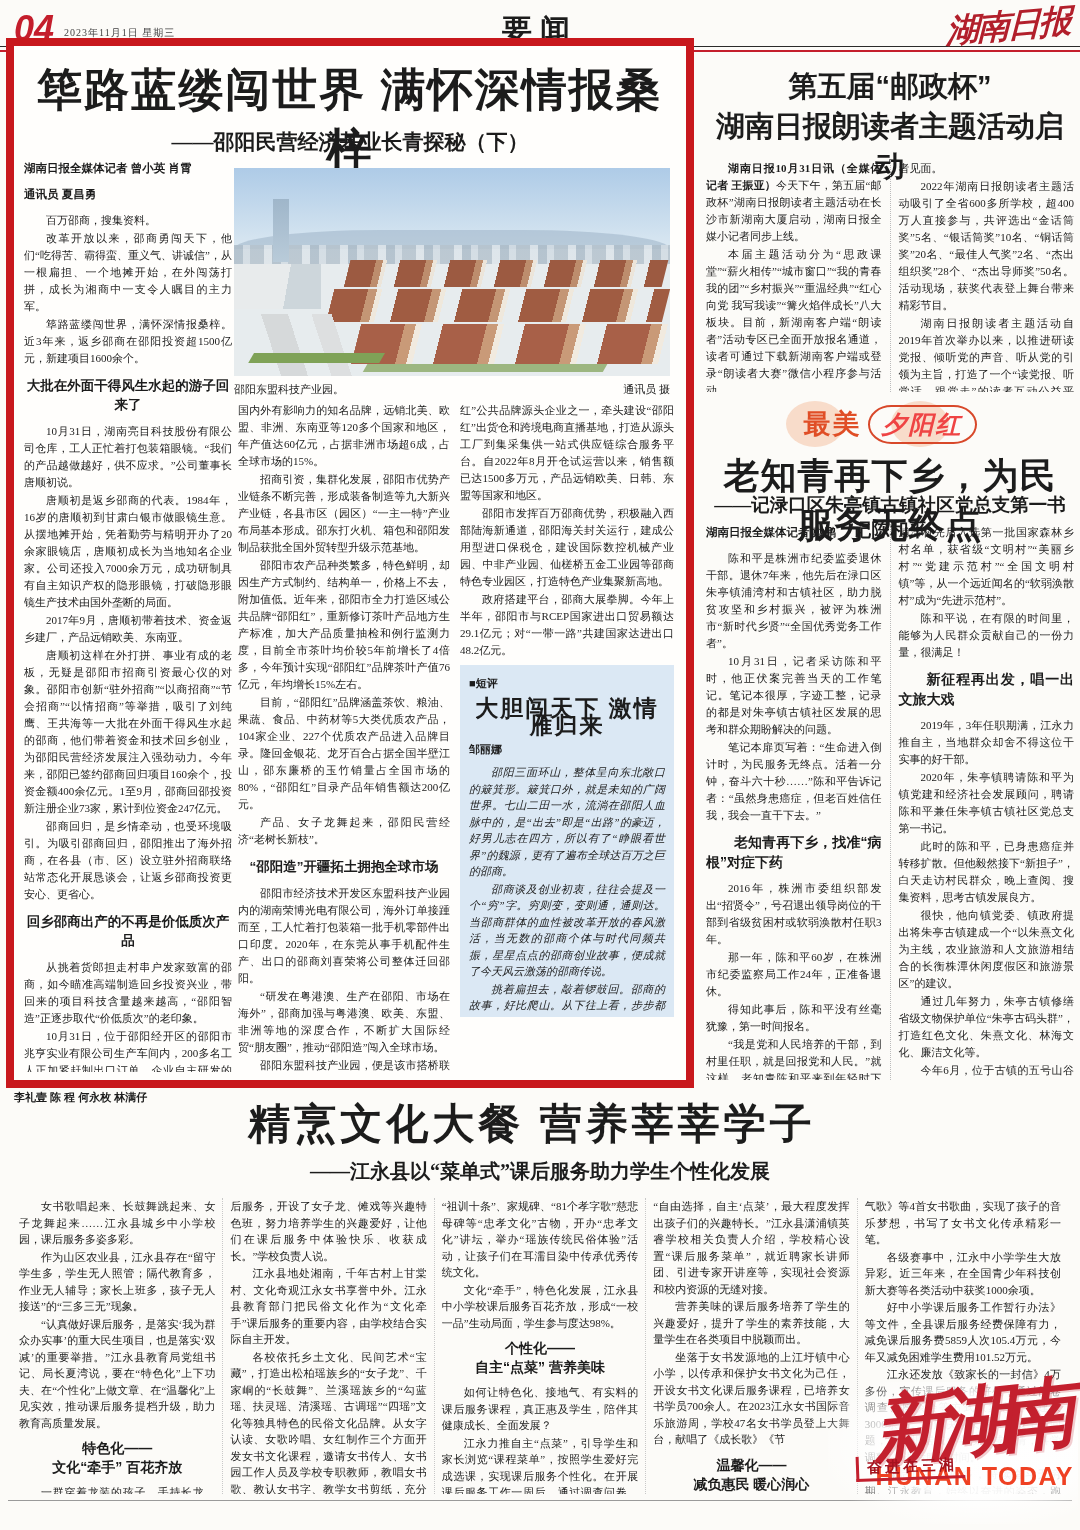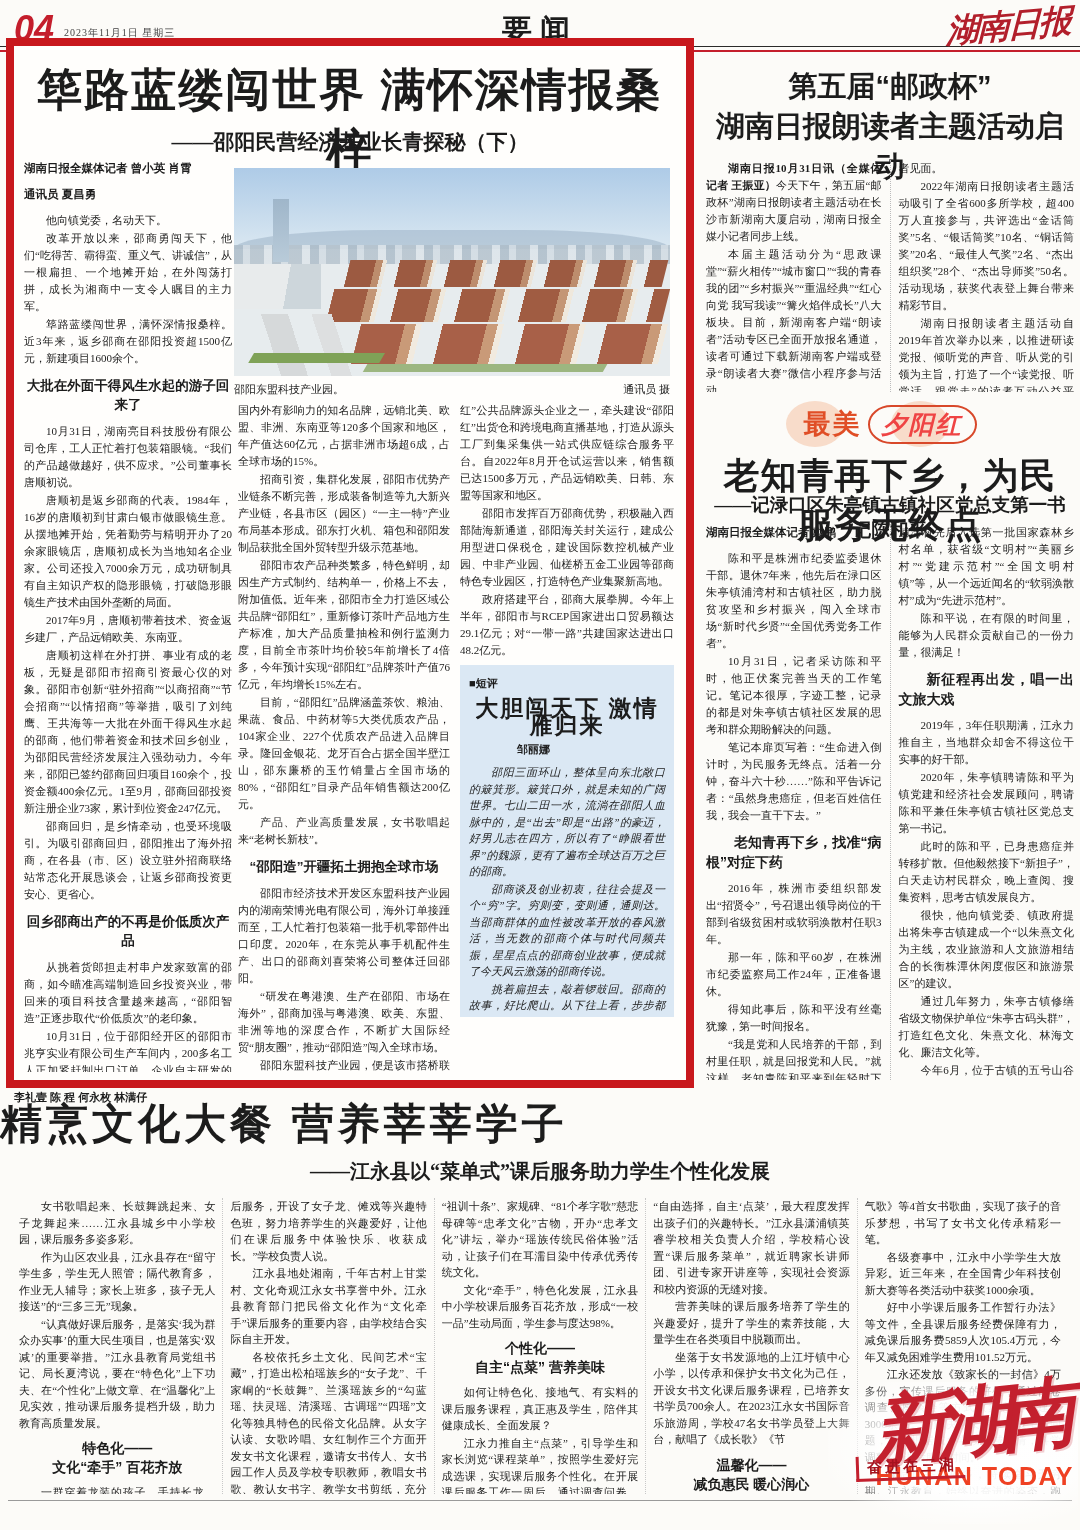--- a/index.html
+++ b/index.html
@@ -39,39 +39,39 @@
   .ph-r2{top:58%;left:22%;height:16%;background:repeating-linear-gradient(90deg,#a05c42 0 34px,#c49675 34px 43px,#efe8dc 43px 48px,transparent 48px 64px);}
   .ph-r3{top:75%;left:28%;height:19%;background:repeating-linear-gradient(90deg,#a86048 0 44px,#c99a78 44px 55px,#f1eadf 55px 61px,transparent 61px 82px);}
   .ph-road{left:0;bottom:0;width:34%;height:30%;background:linear-gradient(72deg,transparent 0 28%,#d6d9da 28% 44%,transparent 44% 58%,#dddfe0 58% 70%,transparent 70%);}
   .ph-green{left:4%;bottom:6%;width:30%;height:5%;background:#7fa257;transform:skewX(-30deg);}
   .ph-green2{left:30%;bottom:2%;width:55%;height:4%;background:#8aa964;transform:skewX(-30deg);opacity:.8;}
   .caption{left:234px;top:382px;width:436px;display:flex;justify-content:space-between;font-size:11px;}
   
   .comment{margin-top:6px;background:#dbe8f4;padding:10px 9px 8px 9px;height:352px;overflow:hidden;box-sizing:border-box;}
   .c-tag{font-size:11px;font-weight:bold;text-indent:0;font-family:"Liberation Sans",sans-serif;}
   .c-title{font-size:23px;font-weight:800;text-align:center;margin:8px 0 7px 0;text-indent:0;letter-spacing:2px;font-family:"Liberation Sans",sans-serif;}
-  .c-author{font-size:11px;font-weight:bold;text-indent:0;margin-bottom:6px;font-family:"Liberation Sans",sans-serif;margin-left:48px;}
+  .c-author{font-size:11px;font-weight:bold;text-indent:0;margin-bottom:6px;font-family:"Liberation Sans",sans-serif;}
   .comment .body p{font-style:italic;line-height:16.5px;}
   
   .p-head{left:706px;top:66px;width:368px;text-align:center;font-size:29px;font-weight:800;line-height:40px;}
   .flexcols{display:flex;}
   .vline{border-left:1px dotted #bbb;}
   
   .badge{left:706px;top:400px;width:368px;height:48px;display:flex;align-items:center;justify-content:center;gap:6px;}
   .badge .blob{position:absolute;width:58px;height:46px;border-radius:50%;background:#f8dcca;z-index:0;}
   .badge .b1{margin-left:-150px;}
   .badge .b2{margin-left:60px;}
   .badge .zuimei{position:relative;z-index:1;color:#e04e26;font-size:27px;font-weight:800;letter-spacing:2px;}
   .badge .pill{position:relative;z-index:1;border:2px solid #d8482a;border-radius:24px/20px;padding:1px 12px;
                color:#ef4444;font-size:25px;font-weight:bold;font-style:italic;letter-spacing:2px;text-align:right;}
   .s-head{left:706px;top:452px;width:368px;text-align:center;font-size:36px;font-weight:800;letter-spacing:1px;}
   .s-sub{left:706px;top:492px;width:368px;text-align:center;font-size:18.5px;font-weight:bold;}
   
   .e-byline{left:14px;top:1090px;font-size:11px;font-weight:bold;font-family:"Liberation Sans",sans-serif;}
-  .e-head{left:0;right:16px;top:1096px;font-size:42px;font-weight:800;letter-spacing:4px;}
+  .e-head{left:0;right:16px;top:1096px;text-align:center;font-size:42px;font-weight:800;letter-spacing:4px;}
   .e-sub{left:0;right:0;top:1158px;text-align:center;font-size:20px;font-weight:bold;}
   .e-cols{left:12px;top:1198px;width:1056px;height:296px;display:flex;}
   .e-col{flex:1;overflow:hidden;text-align:justify;font-size:11px;line-height:16.5px;padding:0 7px;}
   .e-col + .e-col{border-left:1px dotted #c8c8c8;}
   .e-sh{font-weight:bold;font-size:14px;line-height:19px;text-align:center;text-indent:0;margin:8px 0 7px 0;font-family:"Liberation Sans",sans-serif;}
   .botline{left:8px;right:8px;top:1500px;height:1px;background:#9a9a9a;}
   
   .logo{right:2px;top:1382px;width:250px;height:142px;z-index:6;text-align:right;
         background:radial-gradient(ellipse at 60% 45%,rgba(255,255,255,.95) 45%,rgba(255,255,255,0) 78%);}
   .logo .xhn{font-size:76px;font-weight:bold;font-style:italic;color:#c3202e;letter-spacing:-12px;line-height:80px;
@@ -110,21 +110,21 @@
 </div>
 <div class="abs caption">
   <span>邵阳东盟科技产业园。</span>
   <span>通讯员 摄</span>
 </div>
 
 <div class="col" style="left:24px;top:160px;width:208px;height:912px;">
   <div class="byline">湖南日报全媒体记者 曾小英 肖霄</div>
   <div class="byline">通讯员 夏昌勇</div>
   <div>
-      <p>他向镇党委，名动天下。</p>
+      <p>百万邵商，搜集资料。</p>
       <p>改革开放以来，邵商勇闯天下，他们“吃得苦、霸得蛮、重义气、讲诚信”，从一根扁担、一个地摊开始，在外闯荡打拼，成长为湘商中一支令人瞩目的主力军。</p>
       <p>筚路蓝缕闯世界，满怀深情报桑梓。近3年来，返乡邵商在邵阳投资超1500亿元，新建项目1600余个。</p>
     </div>
   <div class="subhead">大批在外面干得风生水起的游子回来了</div>
   <div>
       <p>10月31日，湖南亮目科技股份有限公司仓库，工人正忙着打包装箱眼镜。“我们的产品越做越好，供不应求。”公司董事长唐顺初说。</p>
       <p>唐顺初是返乡邵商的代表。1984年，16岁的唐顺初到甘肃白银市做眼镜生意。从摆地摊开始，凭着勤劳与精明开办了20余家眼镜店，唐顺初成长为当地知名企业家。公司还投入7000余万元，成功研制具有自主知识产权的隐形眼镜，打破隐形眼镜生产技术由国外垄断的局面。</p>
       <p>2017年9月，唐顺初带着技术、资金返乡建厂，产品远销欧美、东南亚。</p>
       <p>唐顺初这样在外打拼、事业有成的老板，无疑是邵阳市招商引资最心仪的对象。邵阳市创新“驻外招商”“以商招商”“节会招商”“以情招商”等举措，吸引了刘纯鹰、王共海等一大批在外面干得风生水起的邵商，他们带着资金和技术回乡创业，为邵阳民营经济发展注入强劲动力。今年来，邵阳已签约邵商回归项目160余个，投资金额400余亿元。1至9月，邵商回邵投资新注册企业73家，累计到位资金247亿元。</p>
       <p>邵商回归，是乡情牵动，也受环境吸引。为吸引邵商回归，邵阳推出了海外招商，在各县（市、区）设立驻外招商联络站常态化开展恳谈会，让返乡邵商投资更安心、更省心。</p>
@@ -135,21 +135,21 @@
       <p>10月31日，位于邵阳经开区的邵阳市兆亨实业有限公司生产车间内，200多名工人正加紧赶制出口订单。企业自主研发的产品打入欧美市场，今年1至9月实现产值3.5亿元，税收贡献超700万元。</p>
     </div>
 </div>
 
 <div class="col noindent-first" style="left:238px;top:402px;width:212px;height:670px;">
   <div class="noindent-first">
       <p>国内外有影响力的知名品牌，远销北美、欧盟、非洲、东南亚等120多个国家和地区，年产值达60亿元，占据非洲市场超6成，占全球市场的15%。</p>
       <p>招商引资，集群化发展，邵阳市优势产业链条不断完善，形成装备制造等九大新兴产业链，各县市区（园区）“一主一特”产业布局基本形成。邵东打火机、箱包和邵阳发制品获批全国外贸转型升级示范基地。</p>
       <p>邵阳市农产品种类繁多，特色鲜明，却因生产方式制约、结构单一，价格上不去，附加值低。近年来，邵阳市全力打造区域公共品牌“邵阳红”，重新修订茶叶产品地方生产标准，加大产品质量抽检和例行监测力度，目前全市茶叶均价较5年前增长了4倍多，今年预计实现“邵阳红”品牌茶叶产值76亿元，年均增长15%左右。</p>
       <p>目前，“邵阳红”品牌涵盖茶饮、粮油、果蔬、食品、中药材等5大类优质农产品，104家企业、227个优质农产品进入品牌目录。隆回金银花、龙牙百合占据全国半壁江山，邵东廉桥的玉竹销量占全国市场的80%，“邵阳红”目录产品年销售额达200亿元。</p>
-      <p>产品、产业高质量发展，女书歌唱起来“老树长新枝”。</p>
+      <p>产品、女子龙舞起来，邵阳民营经济“老树长新枝”。</p>
     </div>
   <div class="subhead">“邵阳造”开疆拓土拥抱全球市场</div>
   <div>
       <p>邵阳市经济技术开发区东盟科技产业园内的湖南荣博光电有限公司，海外订单接踵而至，工人忙着打包装箱一批手机零部件出口印度。2020年，在东莞从事手机配件生产、出口的邵商刘喜荣将公司整体迁回邵阳。</p>
       <p>“研发在粤港澳、生产在邵阳、市场在海外”，邵商加强与粤港澳、欧美、东盟、非洲等地的深度合作，不断扩大国际经贸“朋友圈”，推动“邵阳造”闯入全球市场。</p>
       <p>邵阳东盟科技产业园，便是该市搭桥联通海外的一个例子。在东盟地区的邵商逾10万人，企业近2000家，投资14亿美元，园区已签约落地企业61家，年产值超10亿元，东盟也成为邵阳市第一大贸易伙伴。</p>
     </div>
 </div>
 
 <div class="col" style="left:460px;top:402px;width:214px;height:670px;">
@@ -198,21 +198,21 @@
   <span class="zuimei">最美</span>
   <span class="pill">夕阳红</span>
 </div>
 <div class="abs s-head sans">老知青再下乡，为民服务无终点</div>
 <div class="abs s-sub">——记渌口区朱亭镇古镇社区党总支第一书记陈和平</div>
 
 <div class="abs flexcols" style="left:706px;top:524px;width:368px;height:556px;">
   <div class="col" style="position:relative;width:176px;height:556px;">
     <div class="byline">湖南日报全媒体记者 戴鹏</div>
     <div>
-        <p>陈和平是株洲市纪委监委退休干部。退休7年来，他先后在渌口区朱亭镇浦湾村和古镇社区，助力脱贫攻坚和乡村振兴，闯入全球市场“新时代乡贤”“全国优秀党务工作者”。</p>
+        <p>陈和平是株洲市纪委监委退休干部。退休7年来，他先后在渌口区朱亭镇浦湾村和古镇社区，助力脱贫攻坚和乡村振兴，被评为株洲市“新时代乡贤”“全国优秀党务工作者”。</p>
         <p>10月31日，记者采访陈和平时，他正伏案完善当天的工作笔记。笔记本很厚，字迹工整，记录的都是对朱亭镇古镇社区发展的思考和群众期盼解决的问题。</p>
         <p>笔记本扉页写着：“生命进入倒计时，为民服务无终点。活着一分钟，奋斗六十秒……”陈和平告诉记者：“虽然身患癌症，但老百姓信任我，我会一直干下去。”</p>
       </div>
     <div class="bsub">老知青再下乡，找准“病根”对症下药</div>
     <div>
         <p>2016年，株洲市委组织部发出“招贤令”，号召退出领导岗位的干部到省级贫困村或软弱涣散村任职3年。</p>
         <p>那一年，陈和平60岁，在株洲市纪委监察局工作24年，正准备退休。</p>
         <p>得知此事后，陈和平没有丝毫犹豫，第一时间报名。</p>
         <p>“我是党和人民培养的干部，到村里任职，就是回报党和人民。”就这样，老知青陈和平来到年轻时下过乡的渌口区朱亭镇浦湾村。</p>
       </div>

